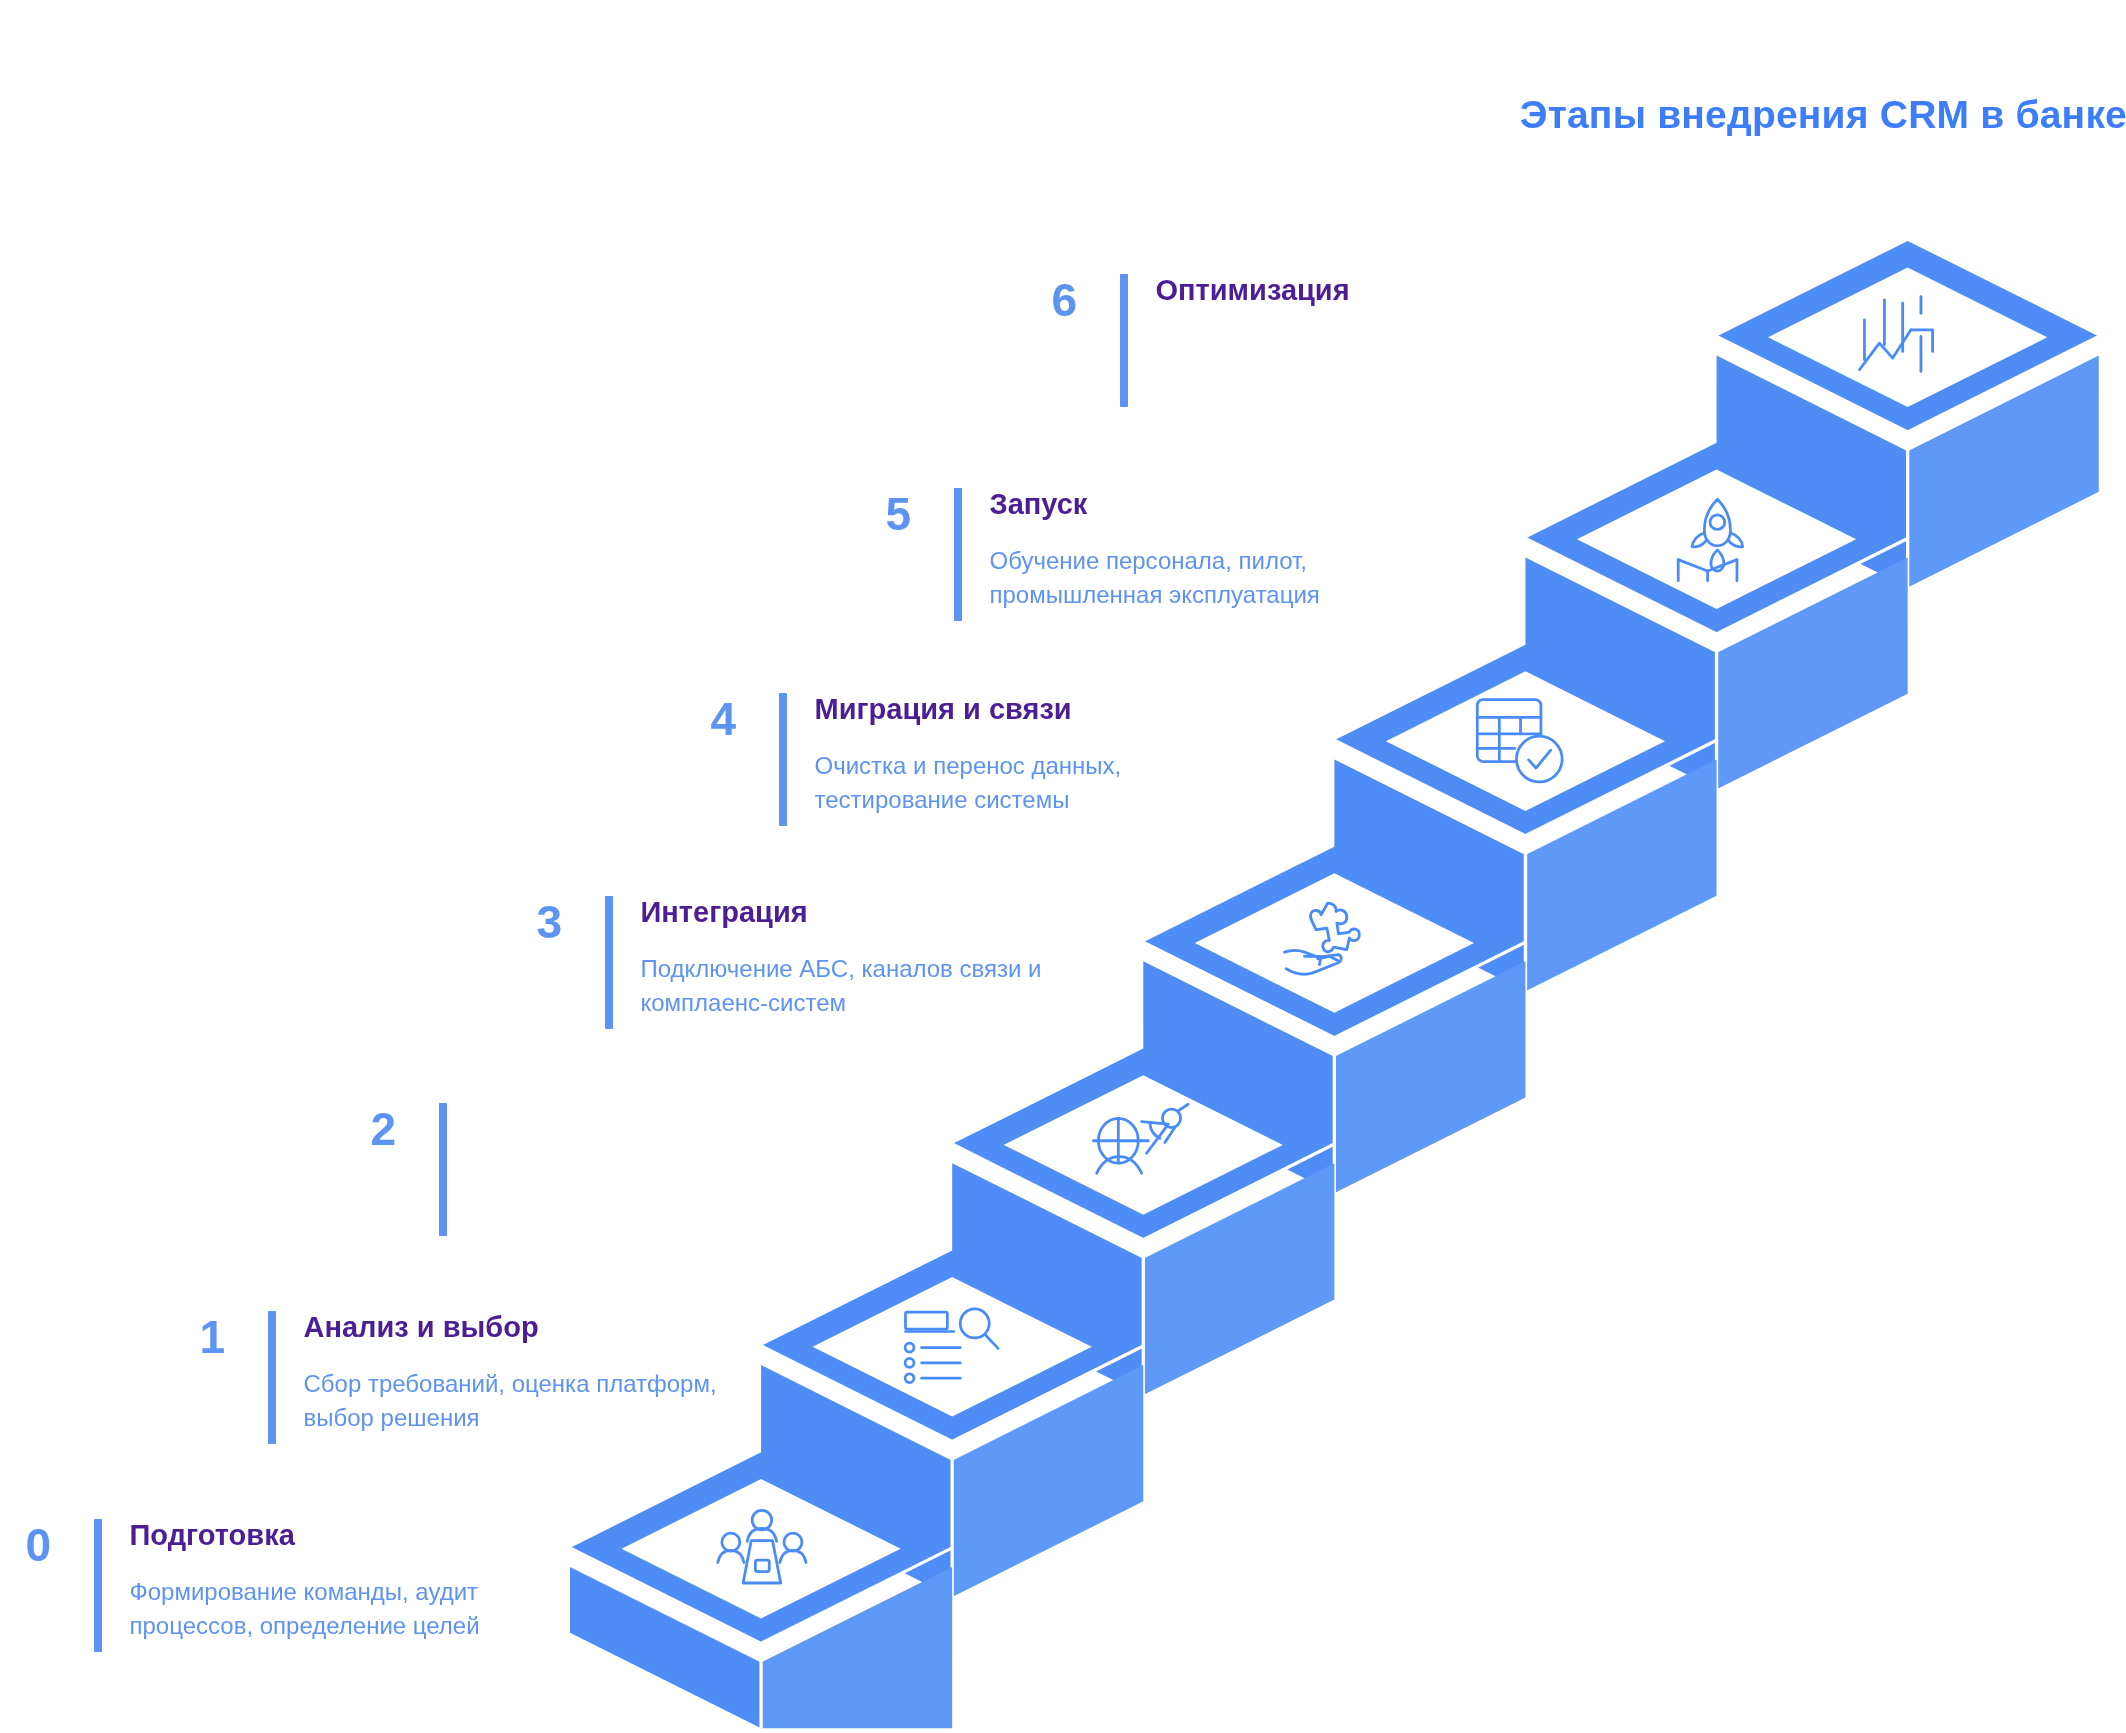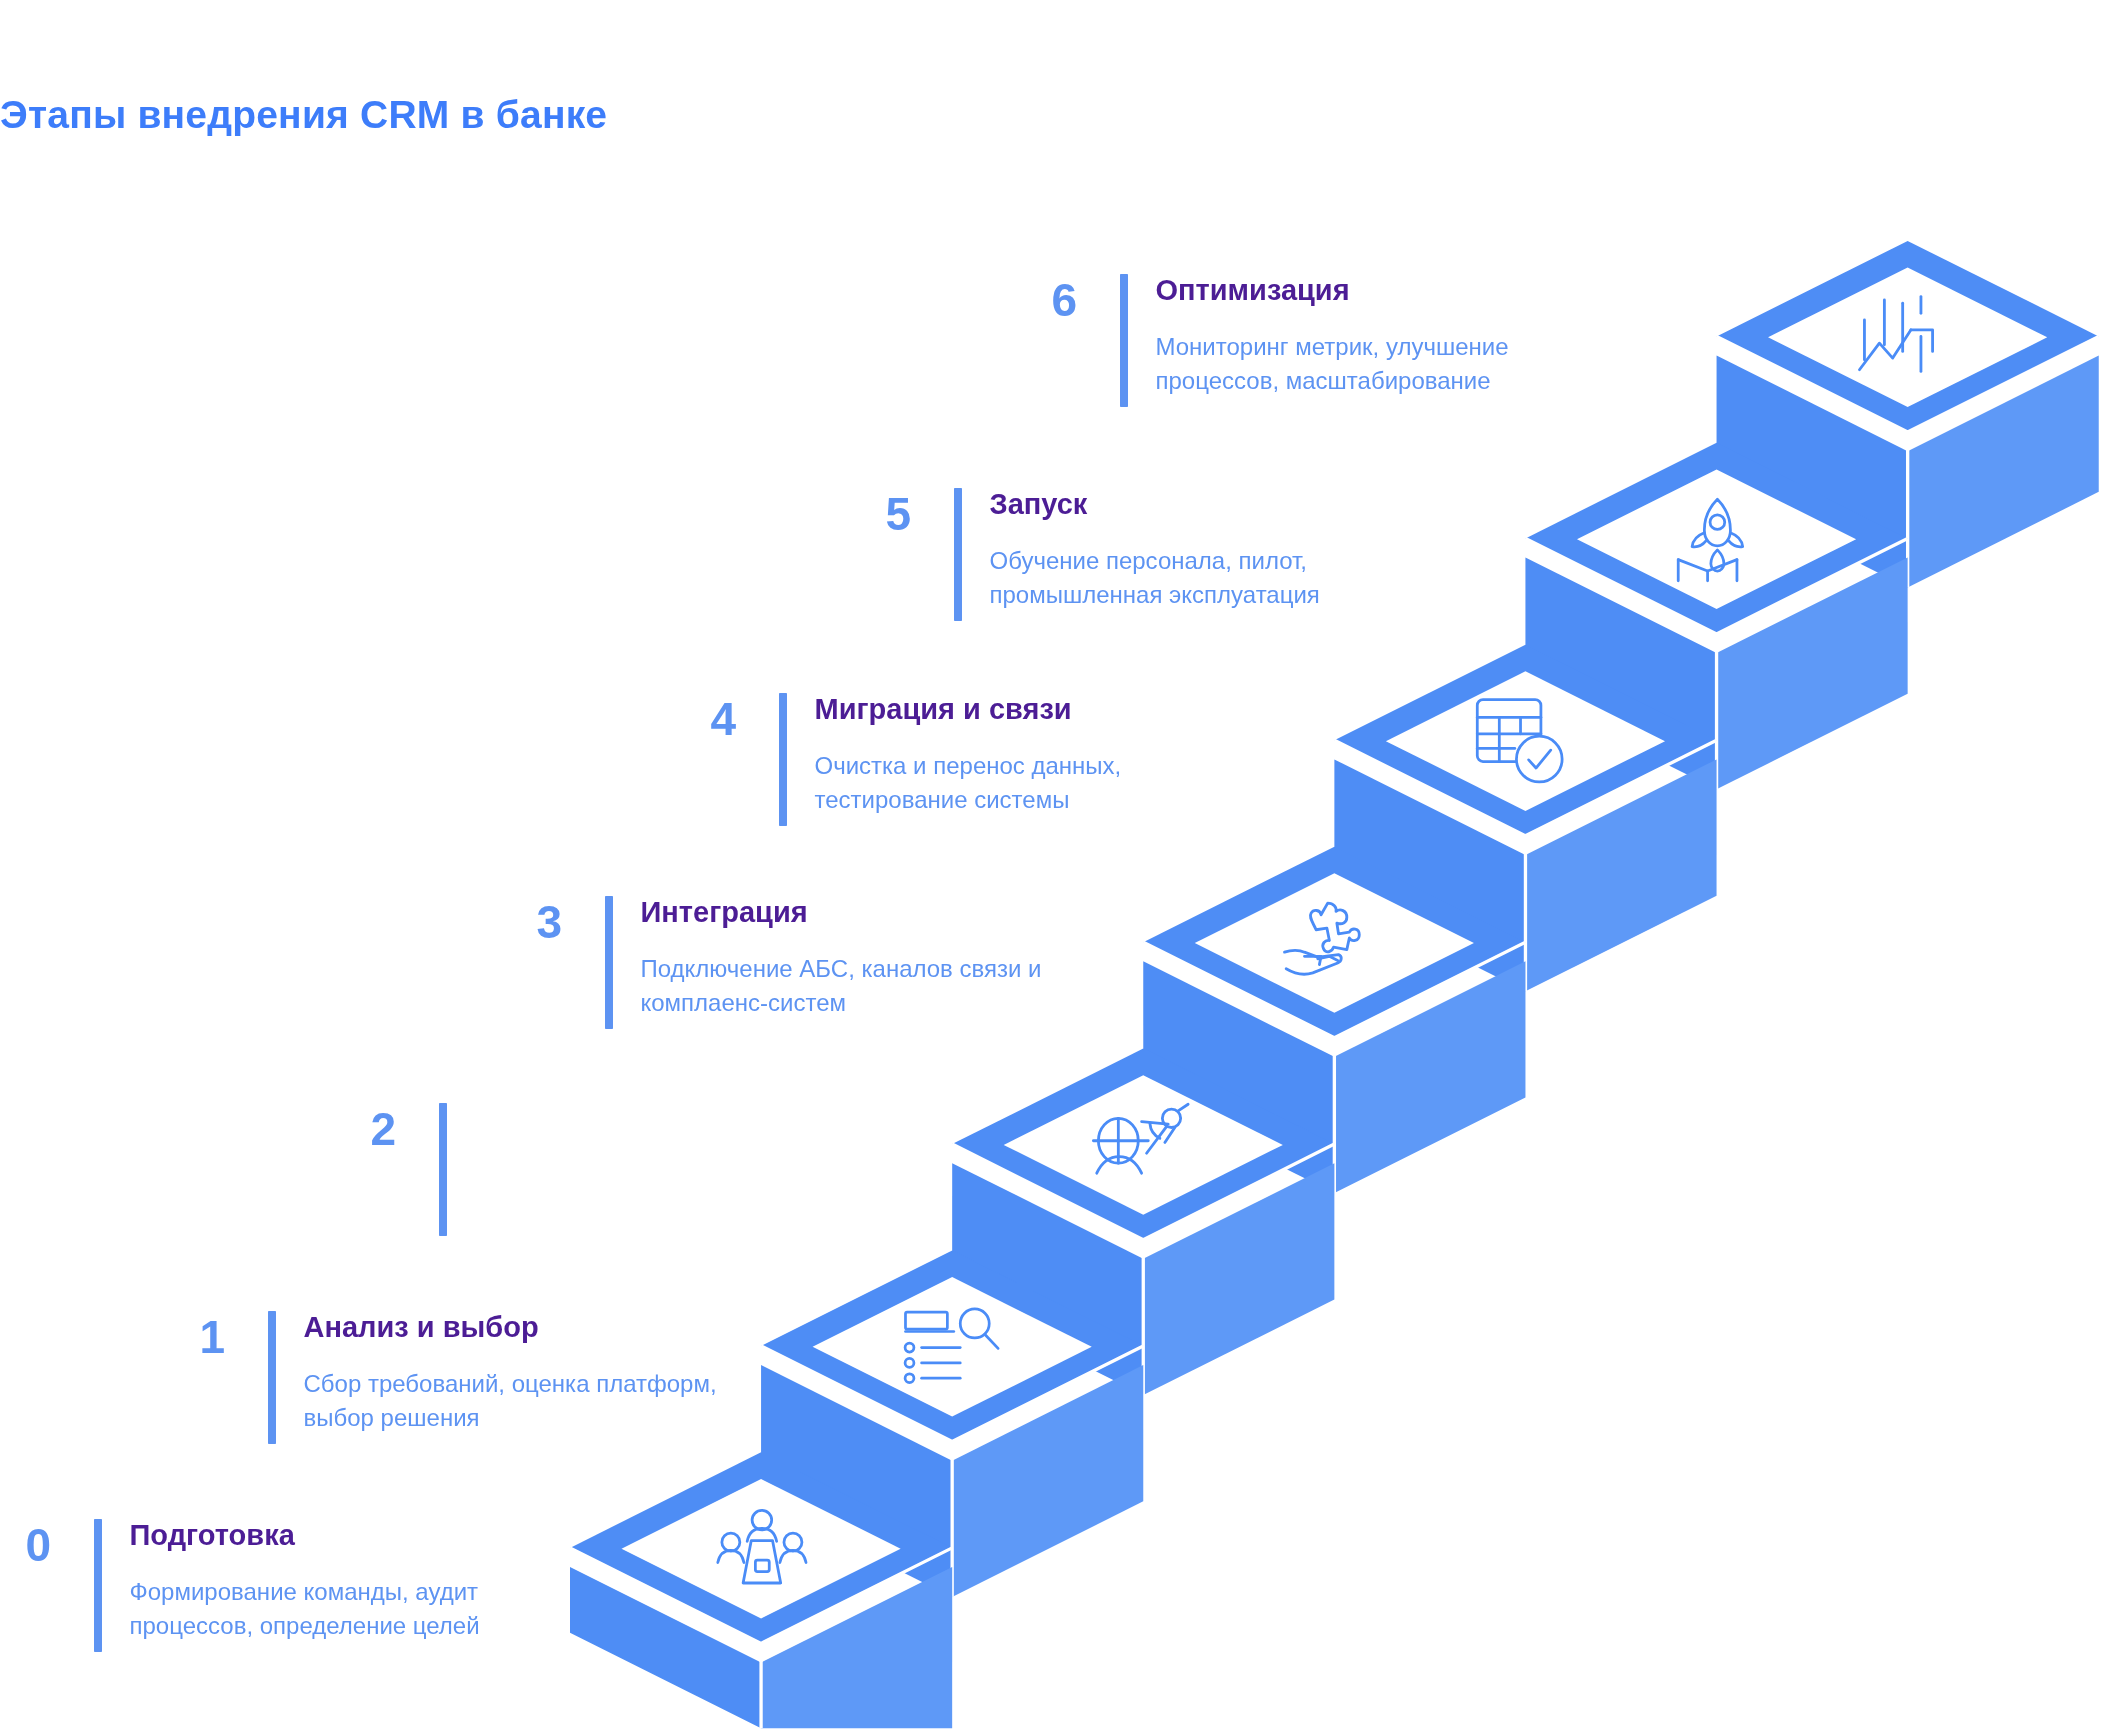--- a/index.html
+++ b/index.html
@@ -13,21 +13,21 @@
     position: relative;
     overflow: hidden;
     font-family: "Liberation Sans", sans-serif;
   }
 
   #page-title {
     position: absolute;
     left: 0;
     top: 93px;
     width: 2127px;
-    text-align: left;
+    text-align: right;
     font-size: 39px;
     font-weight: bold;
     color: #3d7dfa;
     letter-spacing: 0.2px;
   }
 
   #stair-canvas {
     position: absolute;
     left: 0;
     top: 0;
@@ -272,22 +272,20 @@
     </g>
 
   </g>
 </svg>
 
 <div class="step-label" style="left:997px; top:274px; height:133px;">
   <div class="step-number">6</div>
   <div class="step-rule"></div>
   <div class="step-body">
     <div class="step-heading">Оптимизация</div>
-    <div class="step-desc">Мониторинг метрик, улучшение
-процессов, масштабирование</div>
   </div>
 </div>
 
 <div class="step-label" style="left:831px; top:488px; height:133px;">
   <div class="step-number">5</div>
   <div class="step-rule"></div>
   <div class="step-body">
     <div class="step-heading">Запуск</div>
     <div class="step-desc">Обучение персонала, пилот,
 промышленная эксплуатация</div>

